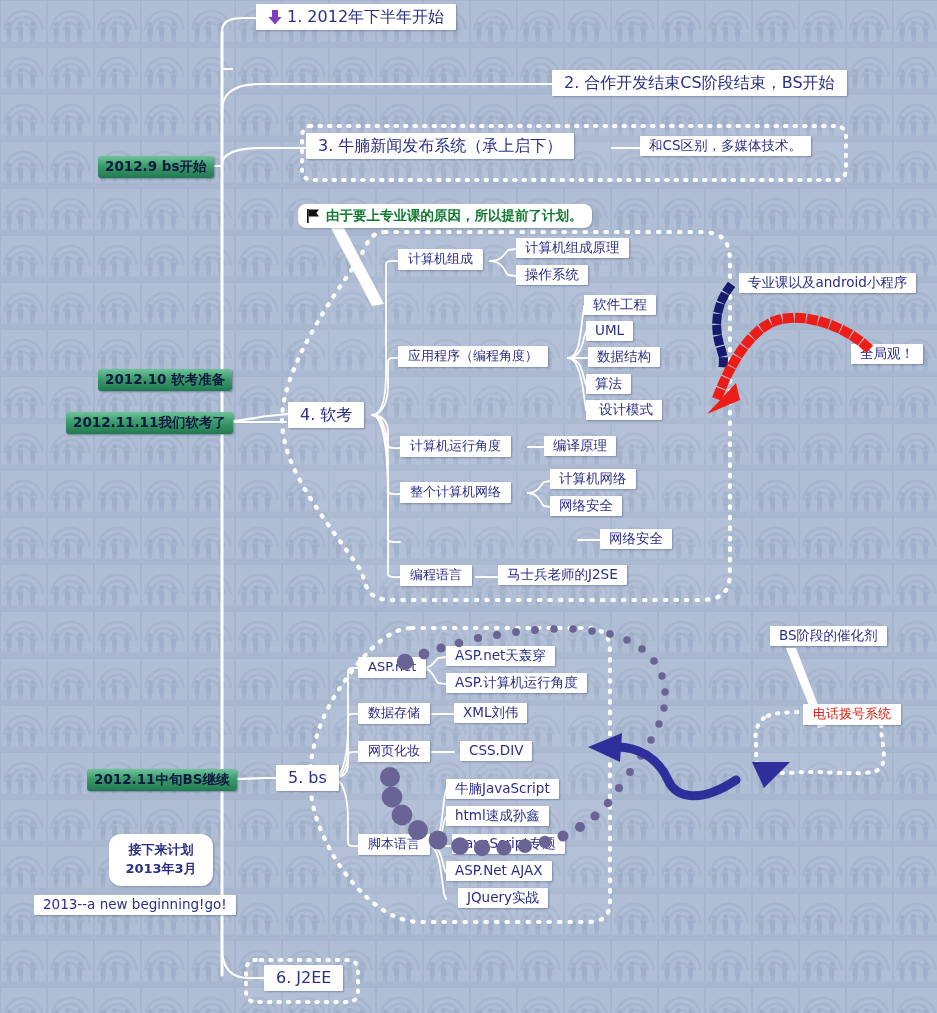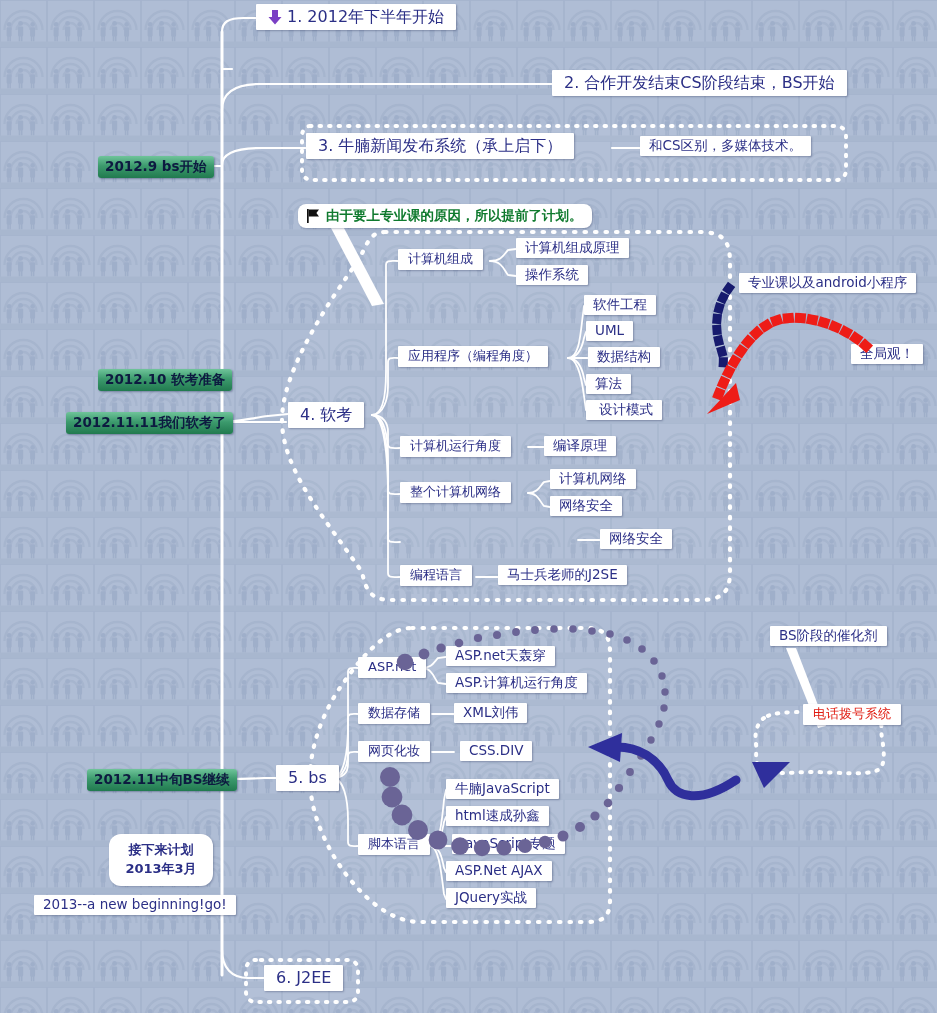--- a/index.html
+++ b/index.html
@@ -396,21 +396,21 @@
   </div>
   <div class="node n-l2" style="left:446px;top:806px;">
     <span>html速成孙鑫</span>
   </div>
   <div class="node n-l2" style="left:452px;top:834px;">
     <span>JavaScript专题</span>
   </div>
   <div class="node n-l2" style="left:446px;top:861px;">
     <span>ASP.Net AJAX</span>
   </div>
-  <div class="node n-l2" style="left:446px;top:888px;text-align:right;">
+  <div class="node n-l2" style="left:458px;top:888px;text-align:right;">
     <span>JQuery实战</span>
   </div>
 
   <div class="green" style="left:98px;top:156px;">
     <span>2012.9 bs开始</span>
   </div>
   <div class="green" style="left:98px;top:369px;">
     <span>2012.10 软考准备</span>
   </div>
   <div class="green" style="left:66px;top:412px;">

